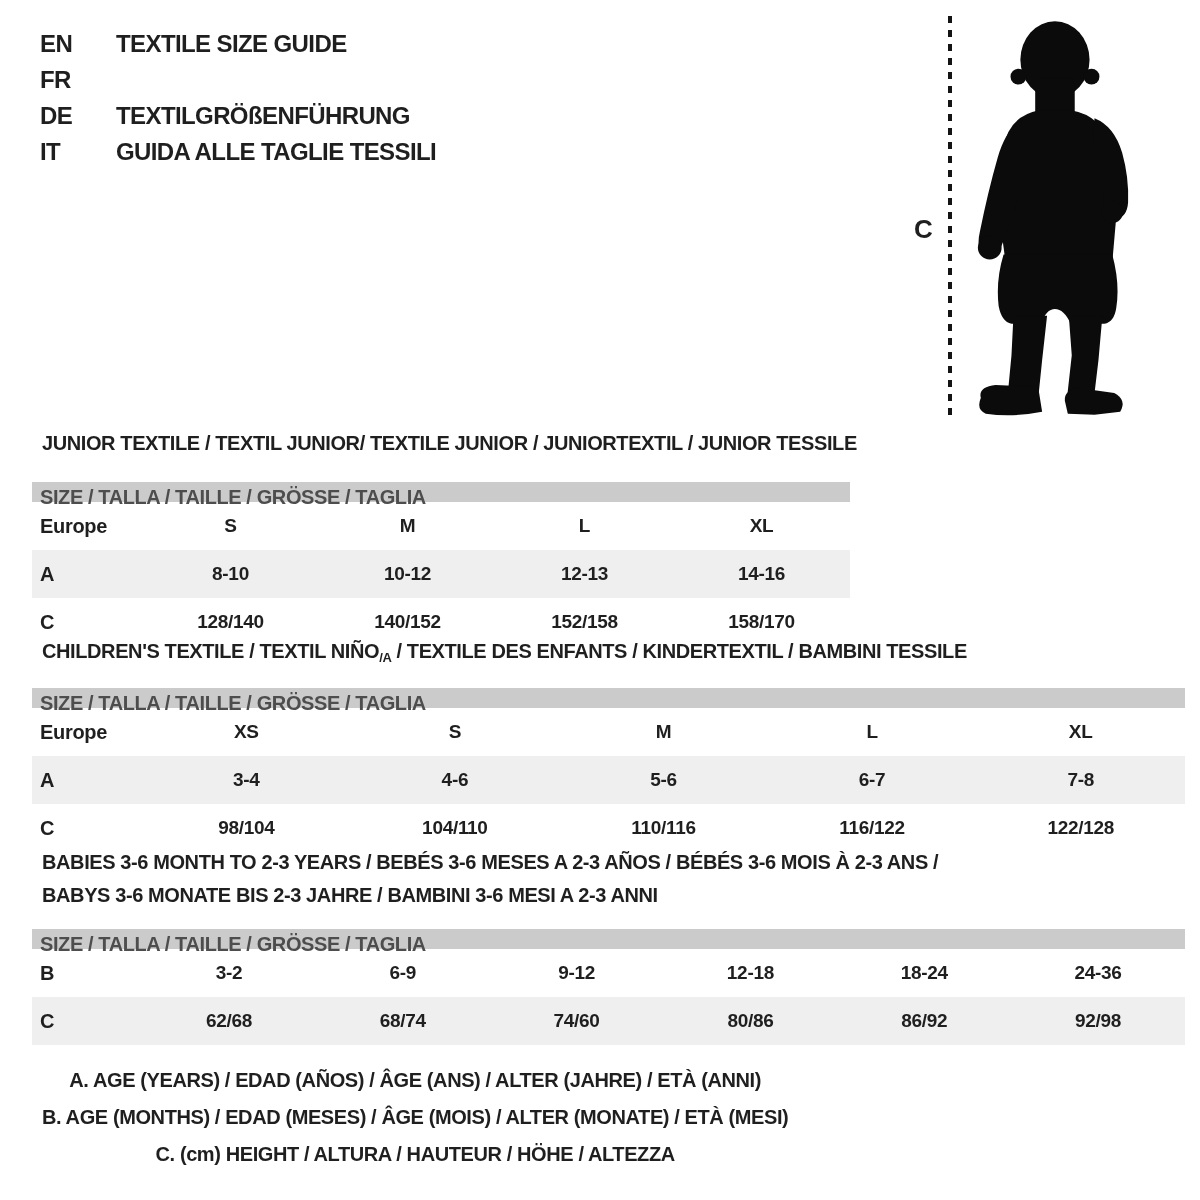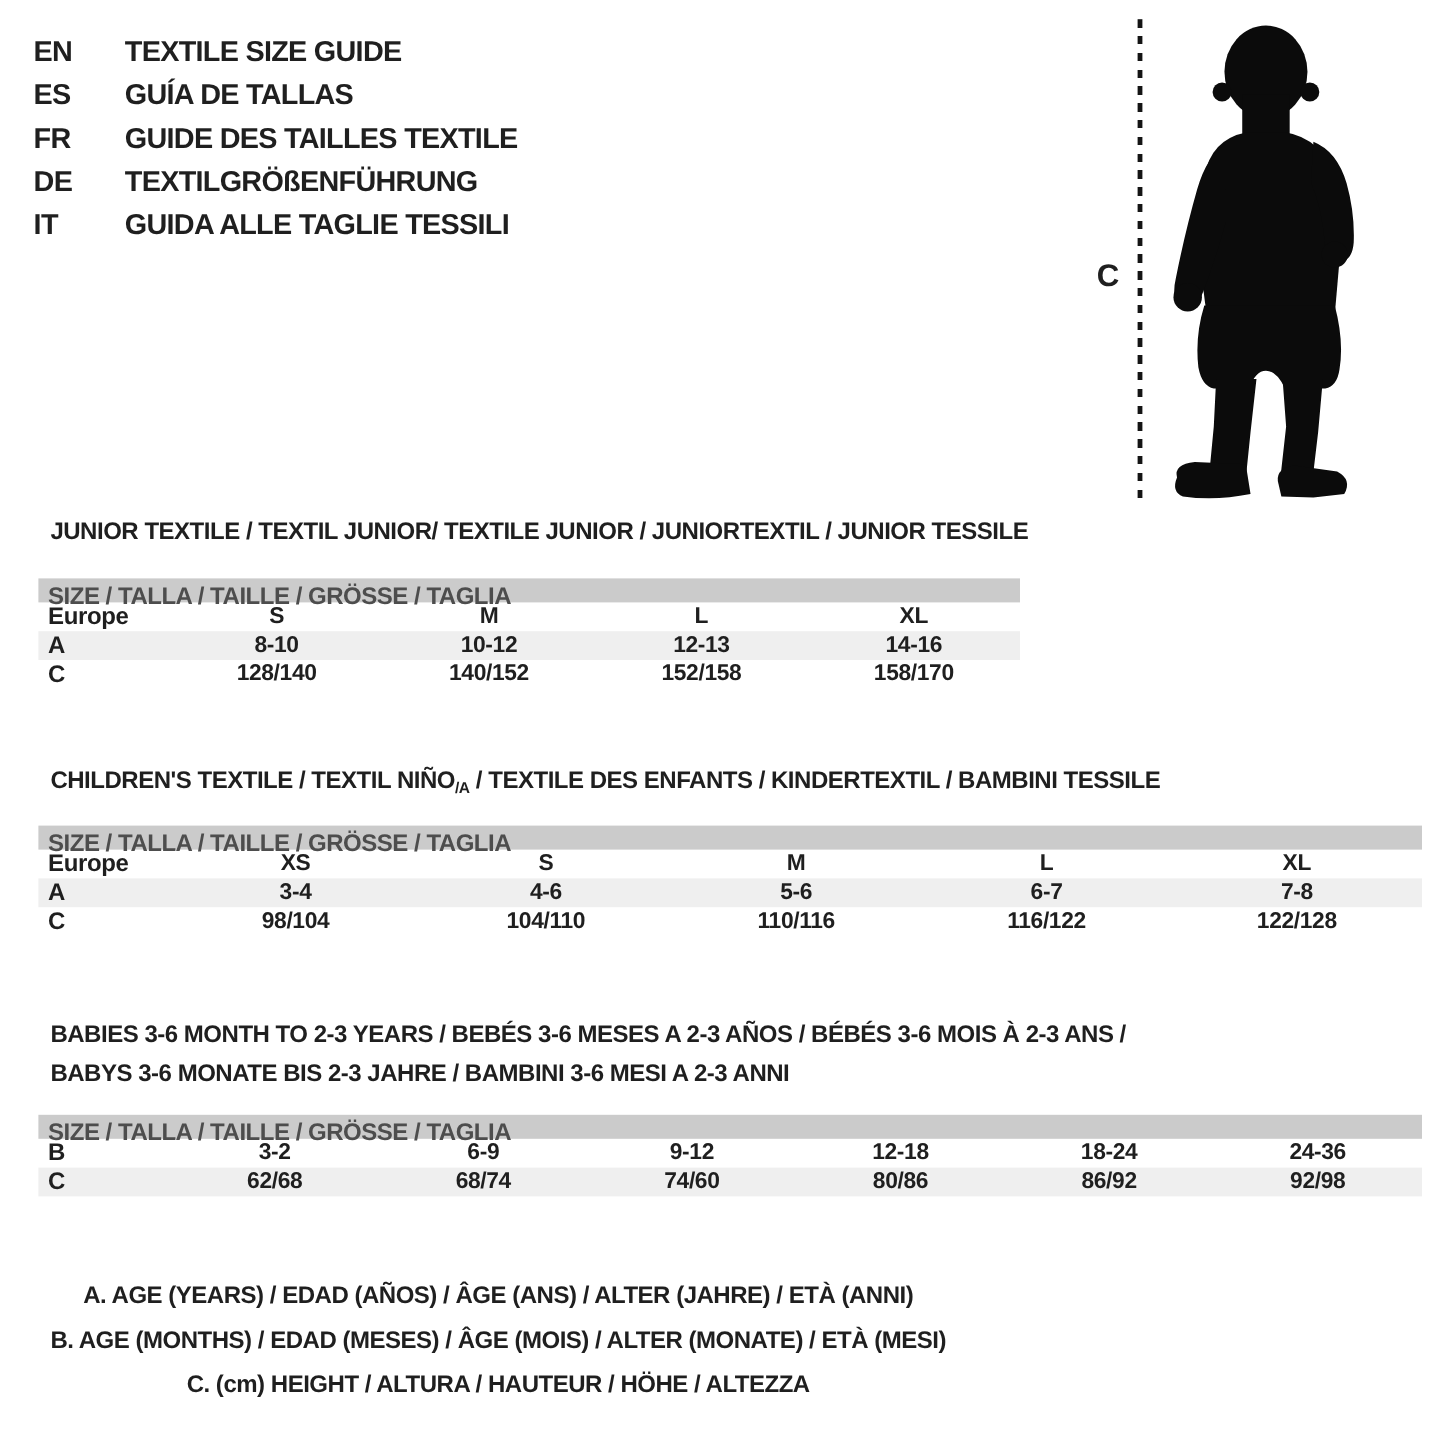--- a/index.html
+++ b/index.html
@@ -2,21 +2,21 @@
 <html><head>
 <meta charset="utf-8">
 <style>
   * { margin:0; padding:0; box-sizing:border-box; }
   body { background:#fff; }
   .canvas {
     position:relative; width:1200px; height:1200px; background:#ffffff;
     font-family:"Liberation Sans", sans-serif; color:#1f1f1f; overflow:hidden;
   }
   
-  .langs { position:absolute; left:28px; top:26px; }
+  .langs { position:absolute; left:40px; top:26px; }
   .lang-row { display:flex; height:36px; align-items:center;
     font-weight:bold; font-size:24px; letter-spacing:-0.6px; }
   .lang-code { width:76px; }
   
   .dash-line { position:absolute; left:948px; top:16px; width:4px; height:400px;
     background:repeating-linear-gradient(to bottom,#141414 0 7px,transparent 7px 14px); }
   .c-label { position:absolute; left:914px; top:214px; font-weight:bold; font-size:26px; }
   .silhouette { position:absolute; left:968px; top:16px; width:168px; height:402px; }
   
   .heading { position:absolute; left:42px; font-weight:bold; font-size:20px;
@@ -25,21 +25,21 @@
   .h-children { top:640px; }
   .h-babies { top:846px; line-height:33px; }
   .subsm { font-size:13px; vertical-align:-4px; font-weight:bold; }
   
   .tbl { position:absolute; left:32px; }
   .tbl1 { top:482px; width:818px; }
   .tbl2 { top:688px; width:1153px; }
   .tbl3 { top:929px; width:1153px; }
   .size-bar { height:20px; line-height:30px; background:#cbcbcb; color:#4d4d4d;
     font-weight:bold; font-size:20px; padding-left:8px; letter-spacing:-0.4px; }
-  .t-row { display:grid; height:24px; align-items:center; }
+  .t-row { display:grid; height:48px; align-items:center; }
   .tbl1 .t-row { grid-template-columns:110px repeat(4,1fr); }
   .tbl2 .t-row { grid-template-columns:110px repeat(5,1fr); }
   .tbl3 .t-row { grid-template-columns:110px repeat(6,1fr); }
   .t-row.shaded { background:#efefef; }
   .cell { font-weight:bold; font-size:20px; letter-spacing:-0.3px; }
   .cell.label { padding-left:8px; text-align:left; }
   .cell.val { text-align:center; font-size:19px; }
   
   .legend { position:absolute; left:42px; top:1062px; }
   .legend-line { height:37px; line-height:37px; font-weight:bold; font-size:20px;
@@ -49,26 +49,21 @@
 <body>
 
 <div class="canvas">
 
   <div class="langs">
     <div class="lang-row">
       <span class="lang-code">EN</span>
       <span class="lang-title">TEXTILE SIZE GUIDE</span>
     </div>
     <div class="lang-row">
-      <span class="lang-code">ES</span>
-      <span class="lang-title">GUÍA DE TALLAS</span>
-    </div>
-    <div class="lang-row">
       <span class="lang-code">FR</span>
-      <span class="lang-title">GUIDE DES TAILLES TEXTILE</span>
     </div>
     <div class="lang-row">
       <span class="lang-code">DE</span>
       <span class="lang-title">TEXTILGRÖßENFÜHRUNG</span>
     </div>
     <div class="lang-row">
       <span class="lang-code">IT</span>
       <span class="lang-title">GUIDA ALLE TAGLIE TESSILI</span>
     </div>
   </div>

